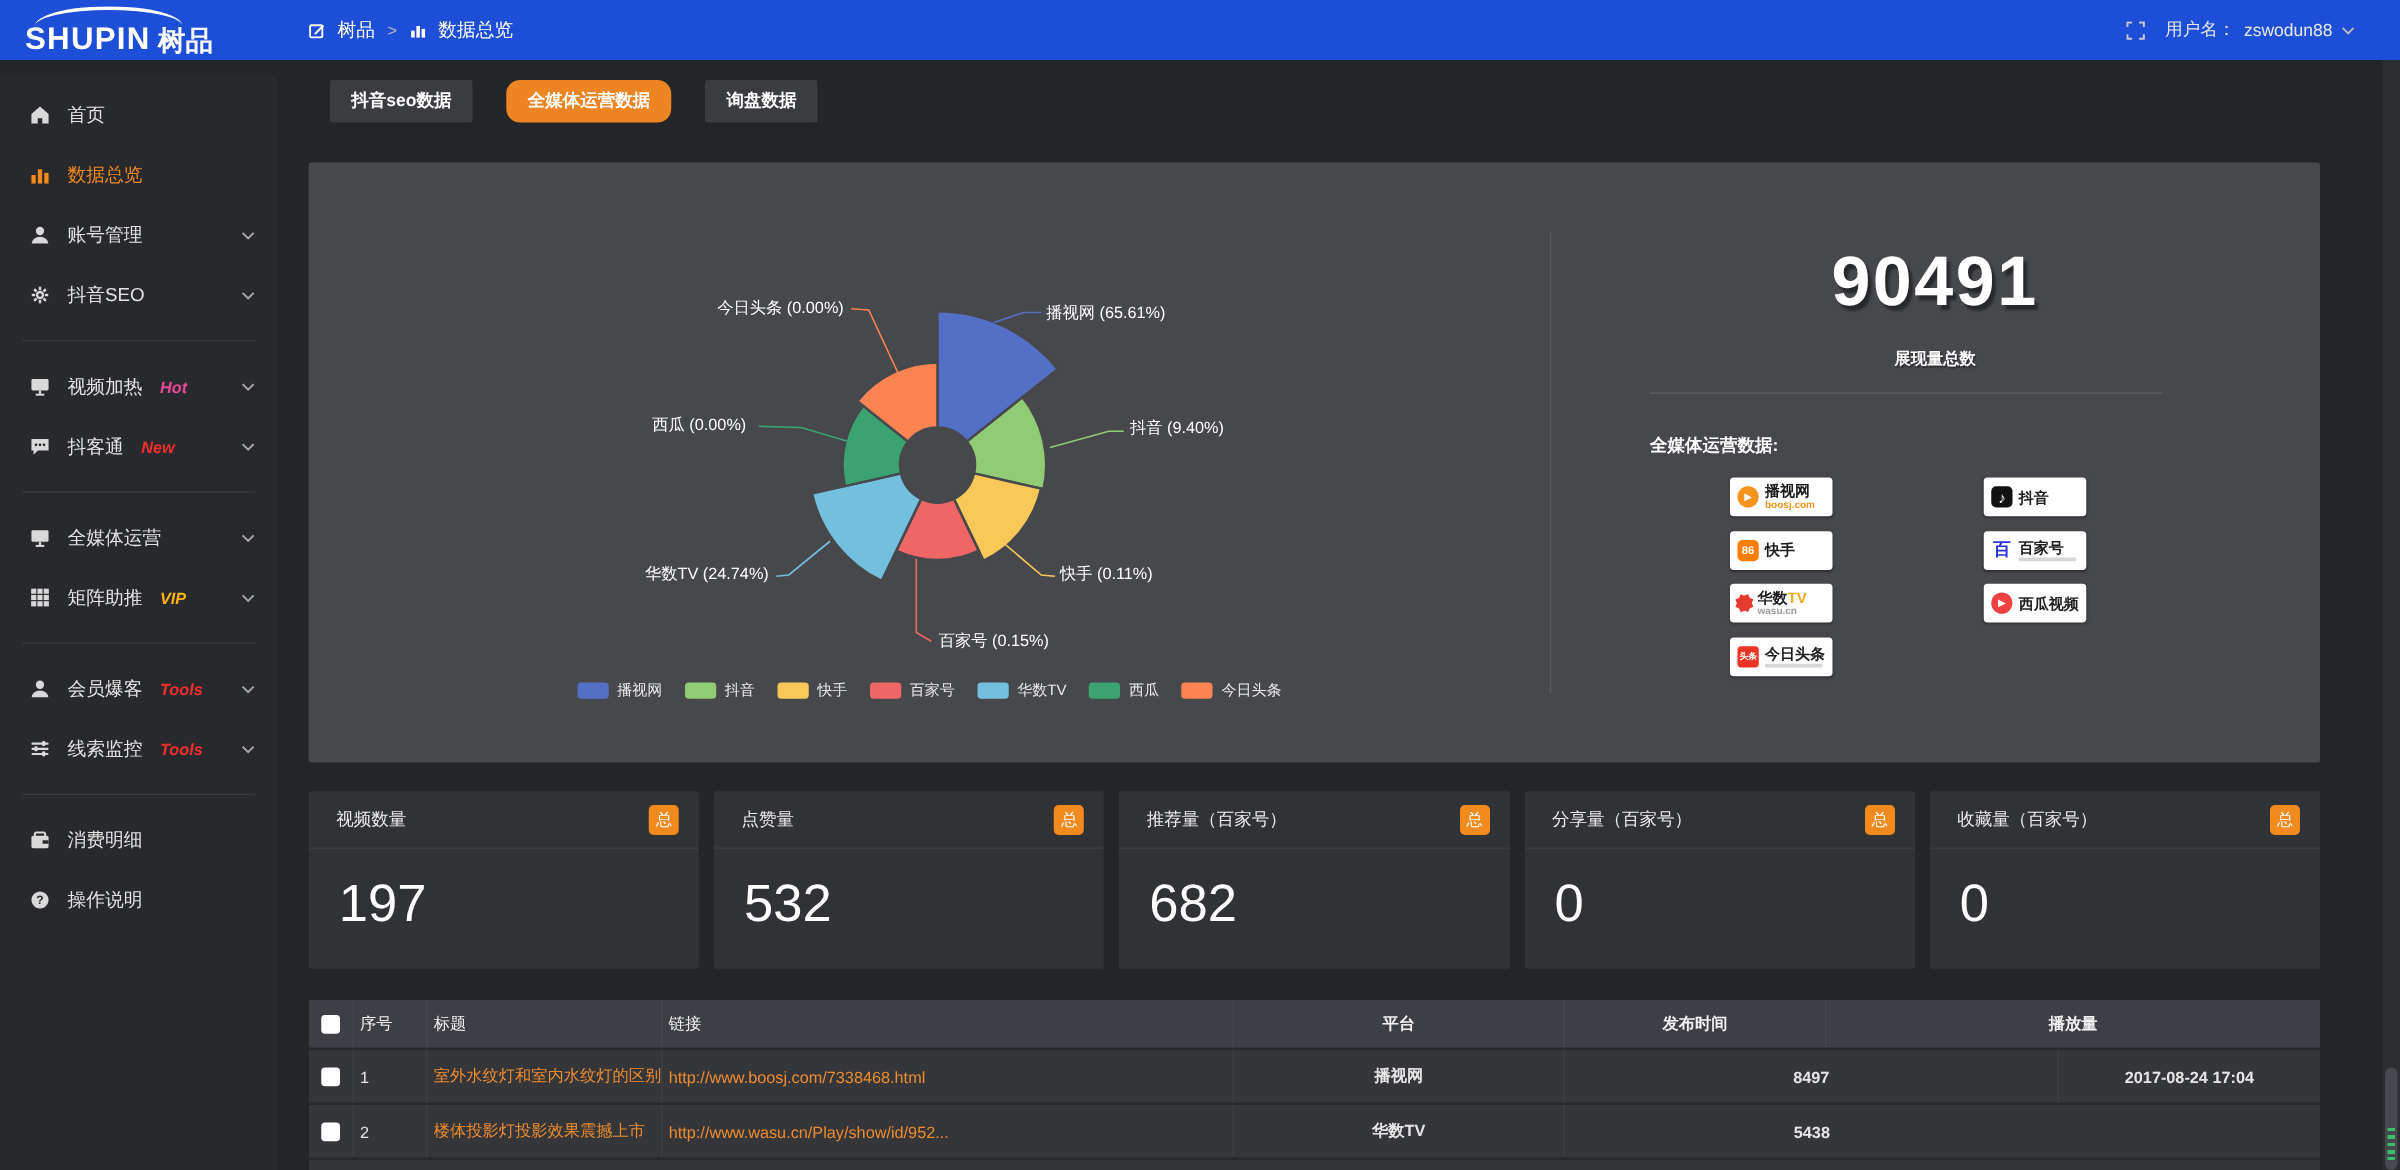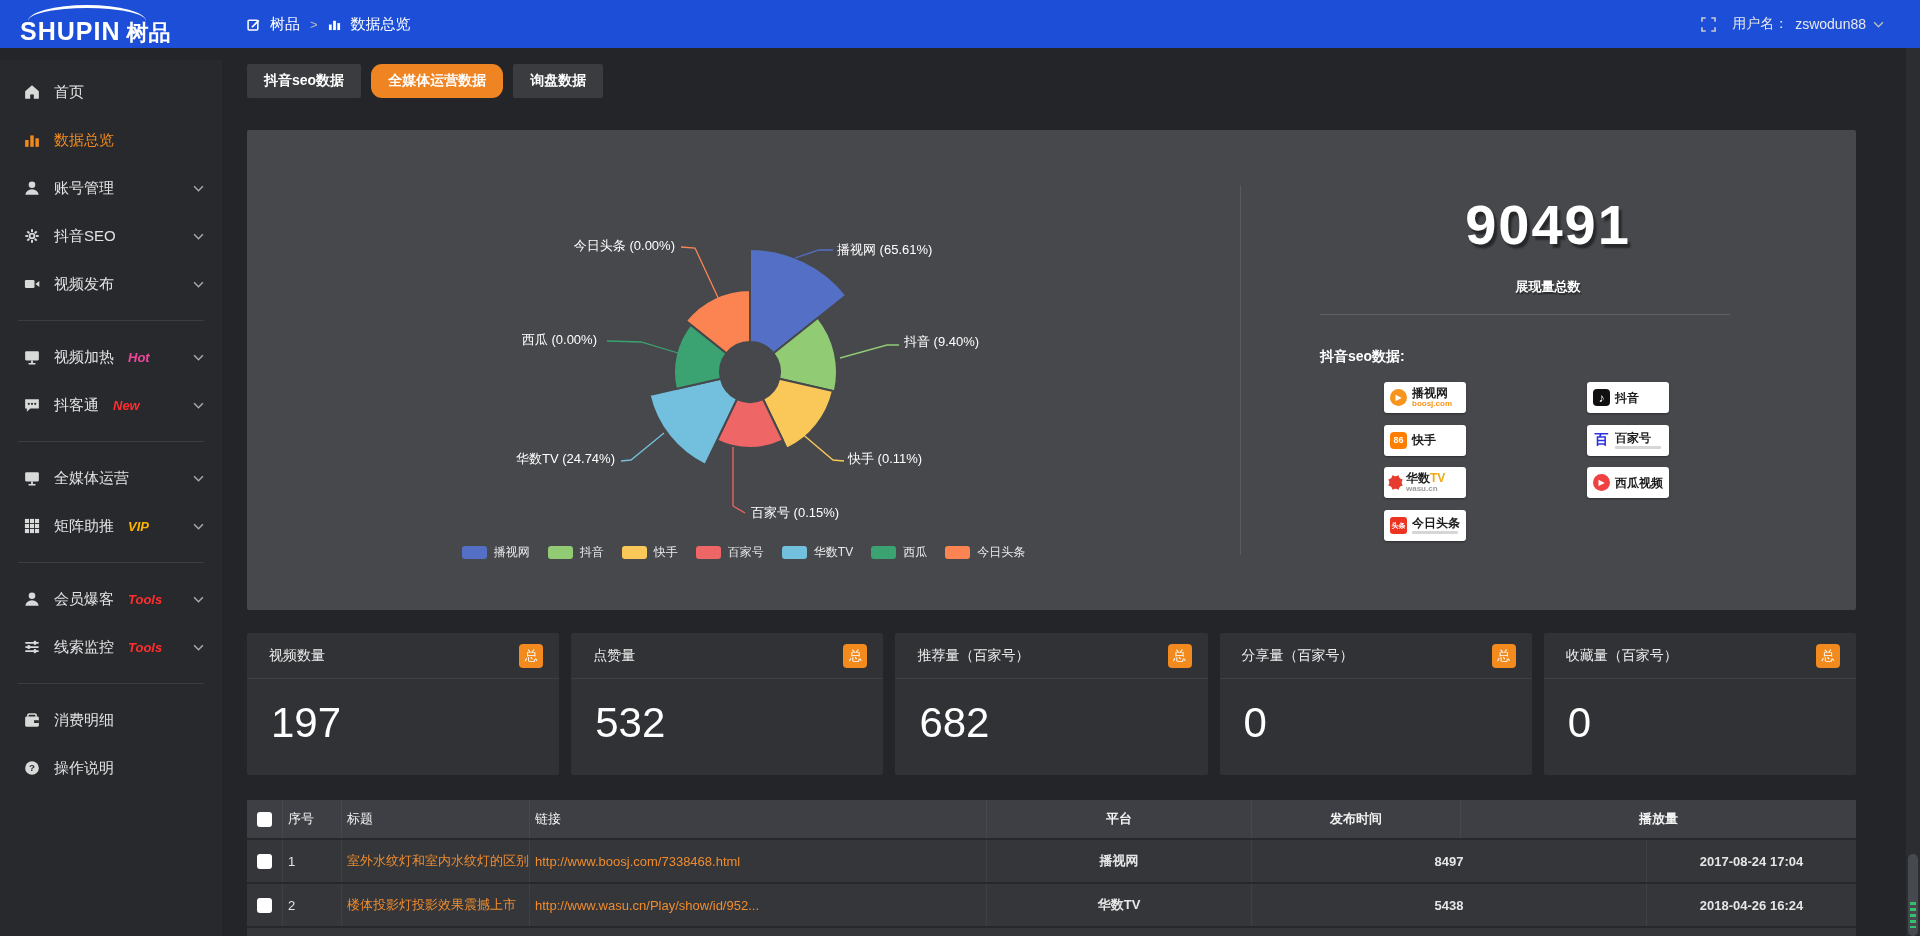--- a/index.html
+++ b/index.html
@@ -25,21 +25,21 @@
   .s-item .s-ico { width:16px; height:16px; display:inline-flex; color:#d9d9d9; flex:none; }
   .s-item .s-ico svg { width:100%; height:100%; }
   .s-item .s-label { margin-left:14px; }
   .s-item .s-tag { margin-left:14px; font-size:13px; font-weight:bold; font-style:italic; }
   .s-item .s-chev { margin-left:auto; width:11px; height:7px; display:inline-flex; }
   .s-item.active, .s-item.active .s-ico { color:#f28a1e; }
   .s-div { height:1px; background:#3a3d41; margin:12px 18px; }
 
   
   .tabs { position:absolute; left:247px; top:64px; display:flex; gap:10px; }
-  .tab { height:34px; padding:0 17px; display:flex; align-items:center; background:#3a3c40; color:#fff; font-size:14px; font-weight:bold; border-radius:2px; cursor:pointer; }
+  .tab { height:34px; padding:0 17px; display:flex; align-items:center; background:#3a3c40; color:#fff; font-size:14px; font-weight:bold; border-radius:2px; cursor:pointer;margin-left:17px; }
   .tab.active { background:#ef8422;border-radius:11px; }
 
   
   .panel { position:absolute; left:247px; top:130px; width:1609px; height:480px; background:#46484c; border-radius:2px; }
   .pie-svg { position:absolute; left:0; top:0; }
   .legend { position:absolute; left:0; top:414px; width:993px; display:flex; justify-content:center; gap:18px; }
   .lg-item { display:flex; align-items:center; gap:7px; font-size:12px; color:#eaeaea; cursor:pointer; }
   .lg-sw { width:25px; height:13px; border-radius:3px; }
   .v-div { position:absolute; left:993px; top:55px; width:1px; height:370px; background:rgba(255,255,255,.10); }
 
@@ -177,34 +177,20 @@
               <line x1="7" y1="10.4" x2="7" y2="12.8"></line>
               <line x1="7" y1="3.6" x2="7" y2="1.2"></line>
               <line x1="9.4" y1="9.4" x2="11.1" y2="11.1"></line>
               <line x1="4.6" y1="4.6" x2="2.9" y2="2.9"></line>
               <line x1="9.4" y1="4.6" x2="11.1" y2="2.9"></line>
               <line x1="4.6" y1="9.4" x2="2.9" y2="11.1"></line>
             </g>
           </svg>
         </span>
         <span class="s-label">抖音SEO</span>
-        <span class="s-chev">
-          <svg viewBox="0 0 10 6">
-            <path d="M1 1 5 5 9 1" fill="none" stroke="#a9a9a9" stroke-width="1.4"></path>
-          </svg>
-        </span>
-      </div>
-      <div class="s-item">
-        <span class="s-ico">
-          <svg viewBox="0 0 14 14">
-            <rect x="0.8" y="3.4" width="8.4" height="7.2" rx="1.2" fill="currentColor"></rect>
-            <path d="M10 7 13.4 4.4V9.6Z" fill="currentColor"></path>
-          </svg>
-        </span>
-        <span class="s-label">视频发布</span>
         <span class="s-chev">
           <svg viewBox="0 0 10 6">
             <path d="M1 1 5 5 9 1" fill="none" stroke="#a9a9a9" stroke-width="1.4"></path>
           </svg>
         </span>
       </div>
       <div class="s-div"></div>
       <div class="s-item">
         <span class="s-ico">
           <svg viewBox="0 0 14 14">
@@ -399,21 +385,21 @@
         <span class="lg-item">
           <span class="lg-sw" style="background: rgb(252, 132, 82);"></span>
           <span>今日头条</span>
         </span>
       </div>
     <div class="v-div"></div>
     <div class="sumry">
       <div class="big-num">90491</div>
       <div class="big-label">展现量总数</div>
       <div class="sum-hr"></div>
-      <div class="plat-title">抖音seo数据:</div>
+      <div class="plat-title">全媒体运营数据:</div>
       <div id="badges">
           <div class="badge" style="left: 144px; top: 252px;">
             <span class="bico boosj">▶</span>
             <span class="b-col">
               <span class="b-name">播视网</span>
               <span class="b-sub" style="color: rgb(247, 148, 29);">boosj.com</span>
             </span>
           </div>
           <div class="badge" style="left: 144px; top: 294.5px;">
             <span class="bico kuaishou">86</span>
@@ -557,23 +543,20 @@
         </div>
         <div class="t-cell" style="width: 457px; flex: 0 0 auto; padding-left: 5px;">
           <span class="t-link">http://www.wasu.cn/Play/show/id/952...</span>
         </div>
         <div class="t-cell center" style="width: 265px; flex: 0 0 auto;">
           <span>华数TV</span>
         </div>
         <div class="t-cell center" style="width: 395px; flex: 0 0 auto;">
           <span>5438</span>
         </div>
-        <div class="t-cell center" style="width: 209px; flex: 0 0 auto;">
-          <span>2018-04-26 16:24</span>
-        </div>
       </div>
       <div class="t-row partial"></div>
     </div>
 
   <div class="scrollbar">
     <div class="sb-thumb">
       <div class="sb-green"></div>
     </div>
   </div>
 

